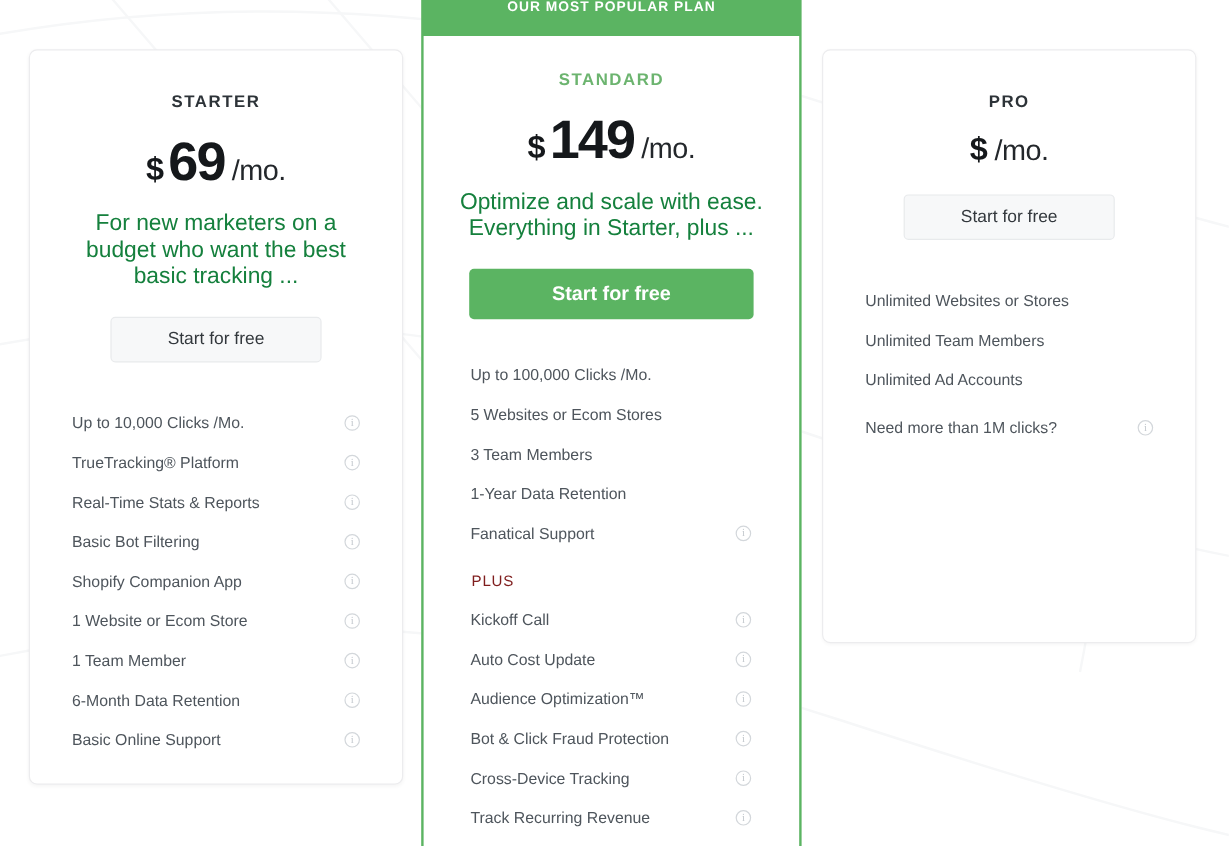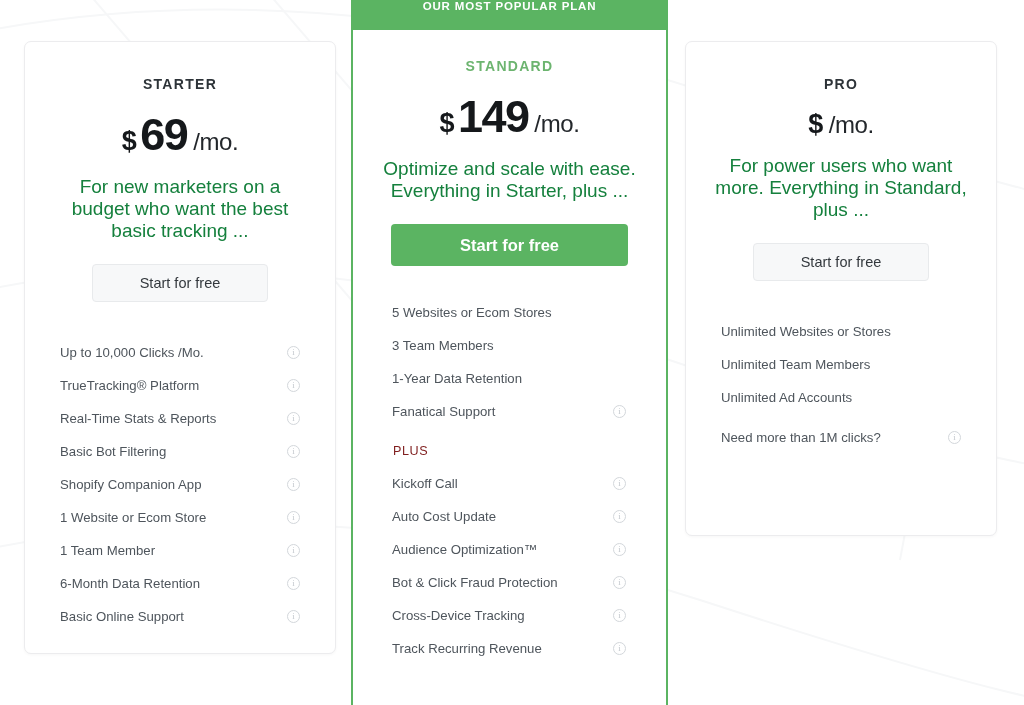--- a/index.html
+++ b/index.html
@@ -299,20 +299,24 @@
           <span class="price-amount">149</span>
           <span class="price-period">/mo.</span>
         </div>
         <div class="plan-desc">Optimize and scale with ease. Everything in Starter, plus ...</div>
       </div>
       <div class="cta-area">
         <div class="cta-btn primary">Start for free</div>
       </div>
       <div class="feature-list">
         <div class="feature-row">
+          <span class="feature-label">Up to 100,000 Clicks /Mo.</span>
+          <span class="info-icon hidden">i</span>
+        </div>
+        <div class="feature-row">
           <span class="feature-label">5 Websites or Ecom Stores</span>
           <span class="info-icon hidden">i</span>
         </div>
         <div class="feature-row">
           <span class="feature-label">3 Team Members</span>
           <span class="info-icon hidden">i</span>
         </div>
         <div class="feature-row">
           <span class="feature-label">1-Year Data Retention</span>
           <span class="info-icon hidden">i</span>
@@ -352,21 +356,20 @@
     </div>
   </div>
 
   <div class="plan-card pro">
     <div class="card-head">
       <div class="plan-name">PRO</div>
       <div class="price-row">
         <span class="price-currency">$</span>
         <span class="price-period">/mo.</span>
       </div>
-      <div class="plan-desc">For power users who want more. Everything in Standard, plus ...</div>
     </div>
     <div class="cta-area">
       <div class="cta-btn plain">Start for free</div>
     </div>
     <div class="feature-list">
       <div class="feature-row">
         <span class="feature-label">Unlimited Websites or Stores</span>
         <span class="info-icon hidden">i</span>
       </div>
       <div class="feature-row">

